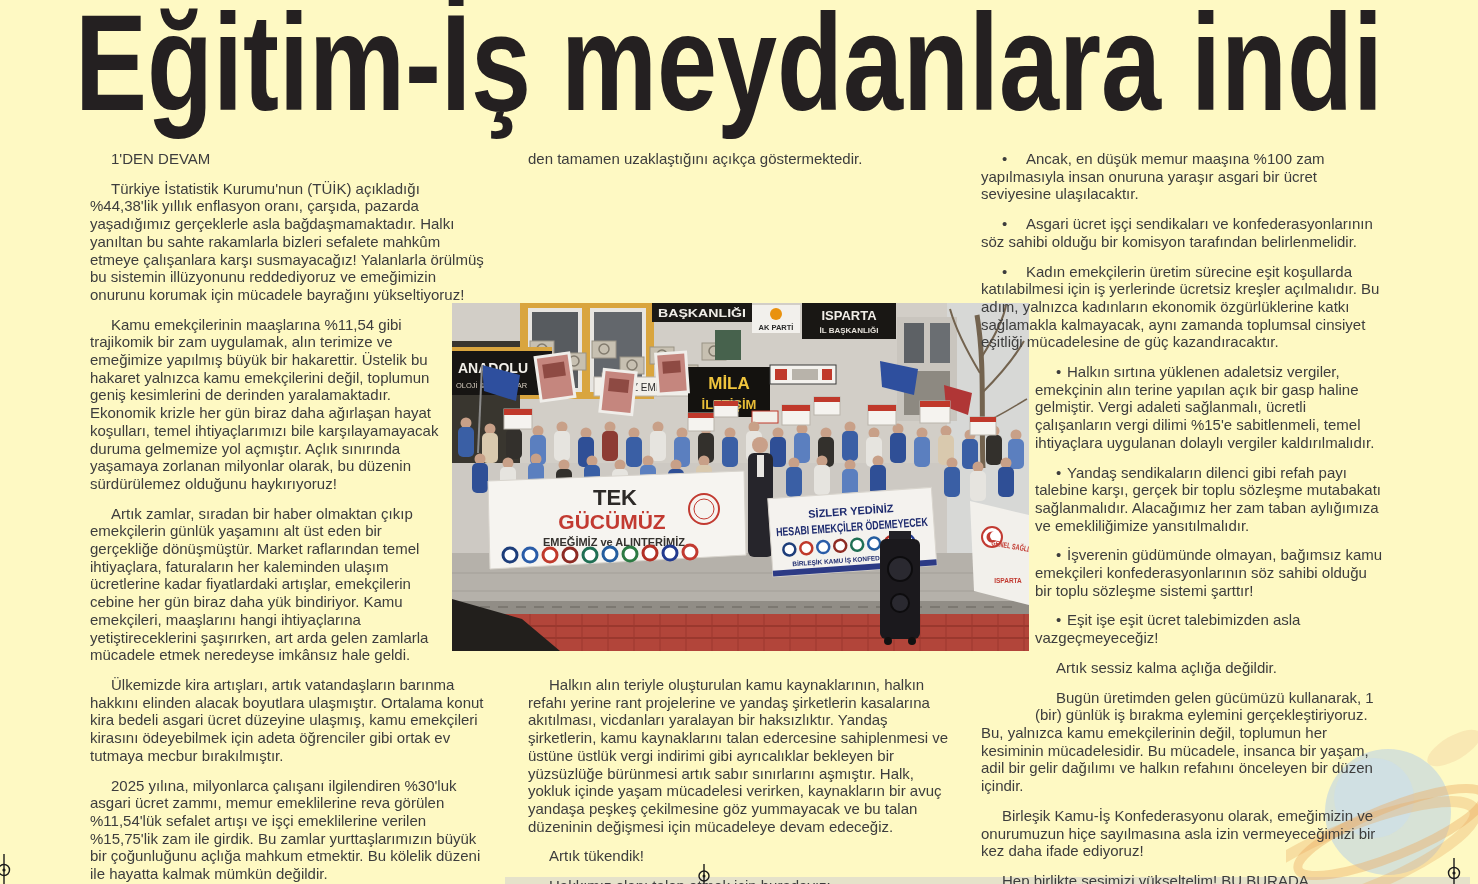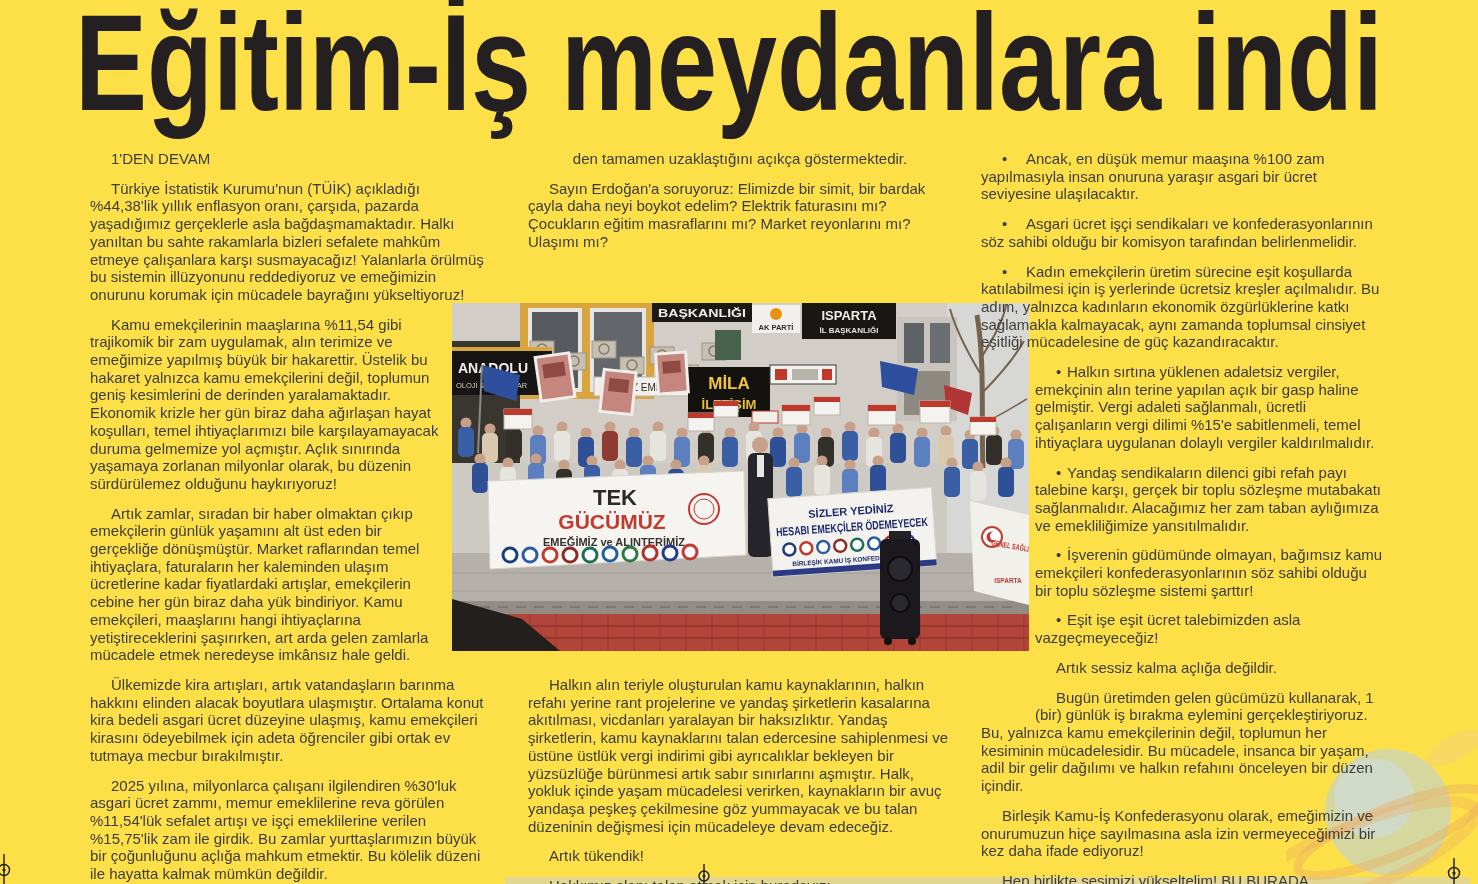--- a/index.html
+++ b/index.html
@@ -1,21 +1,21 @@
 <!DOCTYPE html>
 <html><head>
 <meta charset="utf-8">
 <style>
   html,body{margin:0;padding:0;}
   body{width:1478px;height:884px;background:#ffffff;font-family:"Liberation Sans",sans-serif;}
-  #page{position:relative;width:1478px;height:884px;overflow:hidden;background:#fde047;}
+  #page{position:relative;width:1478px;height:884px;overflow:hidden;background:#fef9c3;}
   #headline-svg{position:absolute;left:72px;top:0;}
   .col{position:absolute;top:138px;font-size:15px;line-height:17.7px;color:#3d3d3d;z-index:3;}
   .col p{margin:12px;text-indent:21px;}
-  .col p.cont{text-indent:0;text-align:center;}
+  .col p.cont{text-indent:0;}
   #col1{left:78px;width:424px;}
   #col2t{left:516px;width:448px;}
   #col2b{left:516px;width:449px;top:664px;}
   #col3{left:969px;width:428px;}
   #sp1{float:right;width:56px;height:334px;}
   #sp3{float:left;width:66px;height:352px;}
   .bl{display:inline-block;min-width:24px;text-indent:0;}
   .bl.n{min-width:11px;}
   #photo{position:absolute;left:452px;top:303px;z-index:2;border-radius:15px;}
   #photo svg{display:block;}
@@ -42,21 +42,20 @@
     <div id="sp1"></div>
     <p>Kamu emekçilerinin maaşlarına %11,54 gibi trajikomik bir zam uygulamak, alın terimize ve emeğimize yapılmış büyük bir hakarettir. Üstelik bu hakaret yalnızca kamu emekçilerini değil, toplumun geniş kesimlerini de derinden yaralamaktadır. Ekonomik krizle her gün biraz daha ağırlaşan hayat koşulları, temel ihtiyaçlarımızı bile karşılayamayacak duruma gelmemize yol açmıştır. Açlık sınırında yaşamaya zorlanan milyonlar olarak, bu düzenin sürdürülemez olduğunu haykırıyoruz!</p>
     <p>Artık zamlar, sıradan bir haber olmaktan çıkıp emekçilerin günlük yaşamını alt üst eden bir gerçekliğe dönüşmüştür. Market raflarından temel ihtiyaçlara, faturaların her kaleminden ulaşım ücretlerine kadar fiyatlardaki artışlar, emekçilerin cebine her gün biraz daha yük bindiriyor. Kamu emekçileri, maaşlarını hangi ihtiyaçlarına yetiştireceklerini şaşırırken, art arda gelen zamlarla mücadele etmek neredeyse imkânsız hale geldi.</p>
     <p>Ülkemizde kira artışları, artık vatandaşların barınma hakkını elinden alacak boyutlara ulaşmıştır. Ortalama konut kira bedeli asgari ücret düzeyine ulaşmış, kamu emekçileri kirasını ödeyebilmek için adeta öğrenciler gibi ortak ev tutmaya mecbur bırakılmıştır.</p>
     <p>2025 yılına, milyonlarca çalışanı ilgilendiren %30'luk asgari ücret zammı, memur emeklilerine reva görülen %11,54'lük sefalet artışı ve işçi emeklilerine verilen %15,75'lik zam ile girdik. Bu zamlar yurttaşlarımızın büyük bir çoğunluğunu açlığa mahkum etmektir. Bu kölelik düzeni ile hayatta kalmak mümkün değildir.</p>
     <p>Cumhurbaşkanı'nın "fahiş fiyatlı ürünleri boykot edin" çağrısı, siyasi iktidarın halktan ne kadar kopuk olduğunu bir kez daha gözler önüne sermiştir. Emekçi ve emeklilere yapılan bu boykot çağrısı, bir avuç ayrıcalıklı azınlığın sokaktan, çarşıdan ve halkın gerçeklerin-</p>
   </div>
 
   <div id="col2t" class="col">
     <p class="cont">den tamamen uzaklaştığını açıkça göstermektedir.</p>
-    <p>Sayın Erdoğan'a soruyoruz: Elimizde bir simit, bir bardak çayla daha neyi boykot edelim? Elektrik faturasını mı? Çocukların eğitim masraflarını mı? Market reyonlarını mı? Ulaşımı mı?</p>
   </div>
 
   <div id="col2b" class="col">
     <p>Halkın alın teriyle oluşturulan kamu kaynaklarının, halkın refahı yerine rant projelerine ve yandaş şirketlerin kasalarına akıtılması, vicdanları yaralayan bir haksızlıktır. Yandaş şirketlerin, kamu kaynaklarını talan edercesine sahiplenmesi ve üstüne üstlük vergi indirimi gibi ayrıcalıklar bekleyen bir yüzsüzlüğe bürünmesi artık sabır sınırlarını aşmıştır. Halk, yokluk içinde yaşam mücadelesi verirken, kaynakların bir avuç yandaşa peşkeş çekilmesine göz yummayacak ve bu talan düzeninin değişmesi için mücadeleye devam edeceğiz.</p>
     <p>Artık tükendik!</p>
     <p>Hakkımız olanı talep etmek için buradayız:</p>
   </div>
 
   <div id="col3" class="col">
     <p><span class="bl">•</span><span>Ancak, en düşük memur maaşına %100 zam yapılmasıyla insan onuruna yaraşır asgari bir ücret seviyesine ulaşılacaktır.</span></p>

